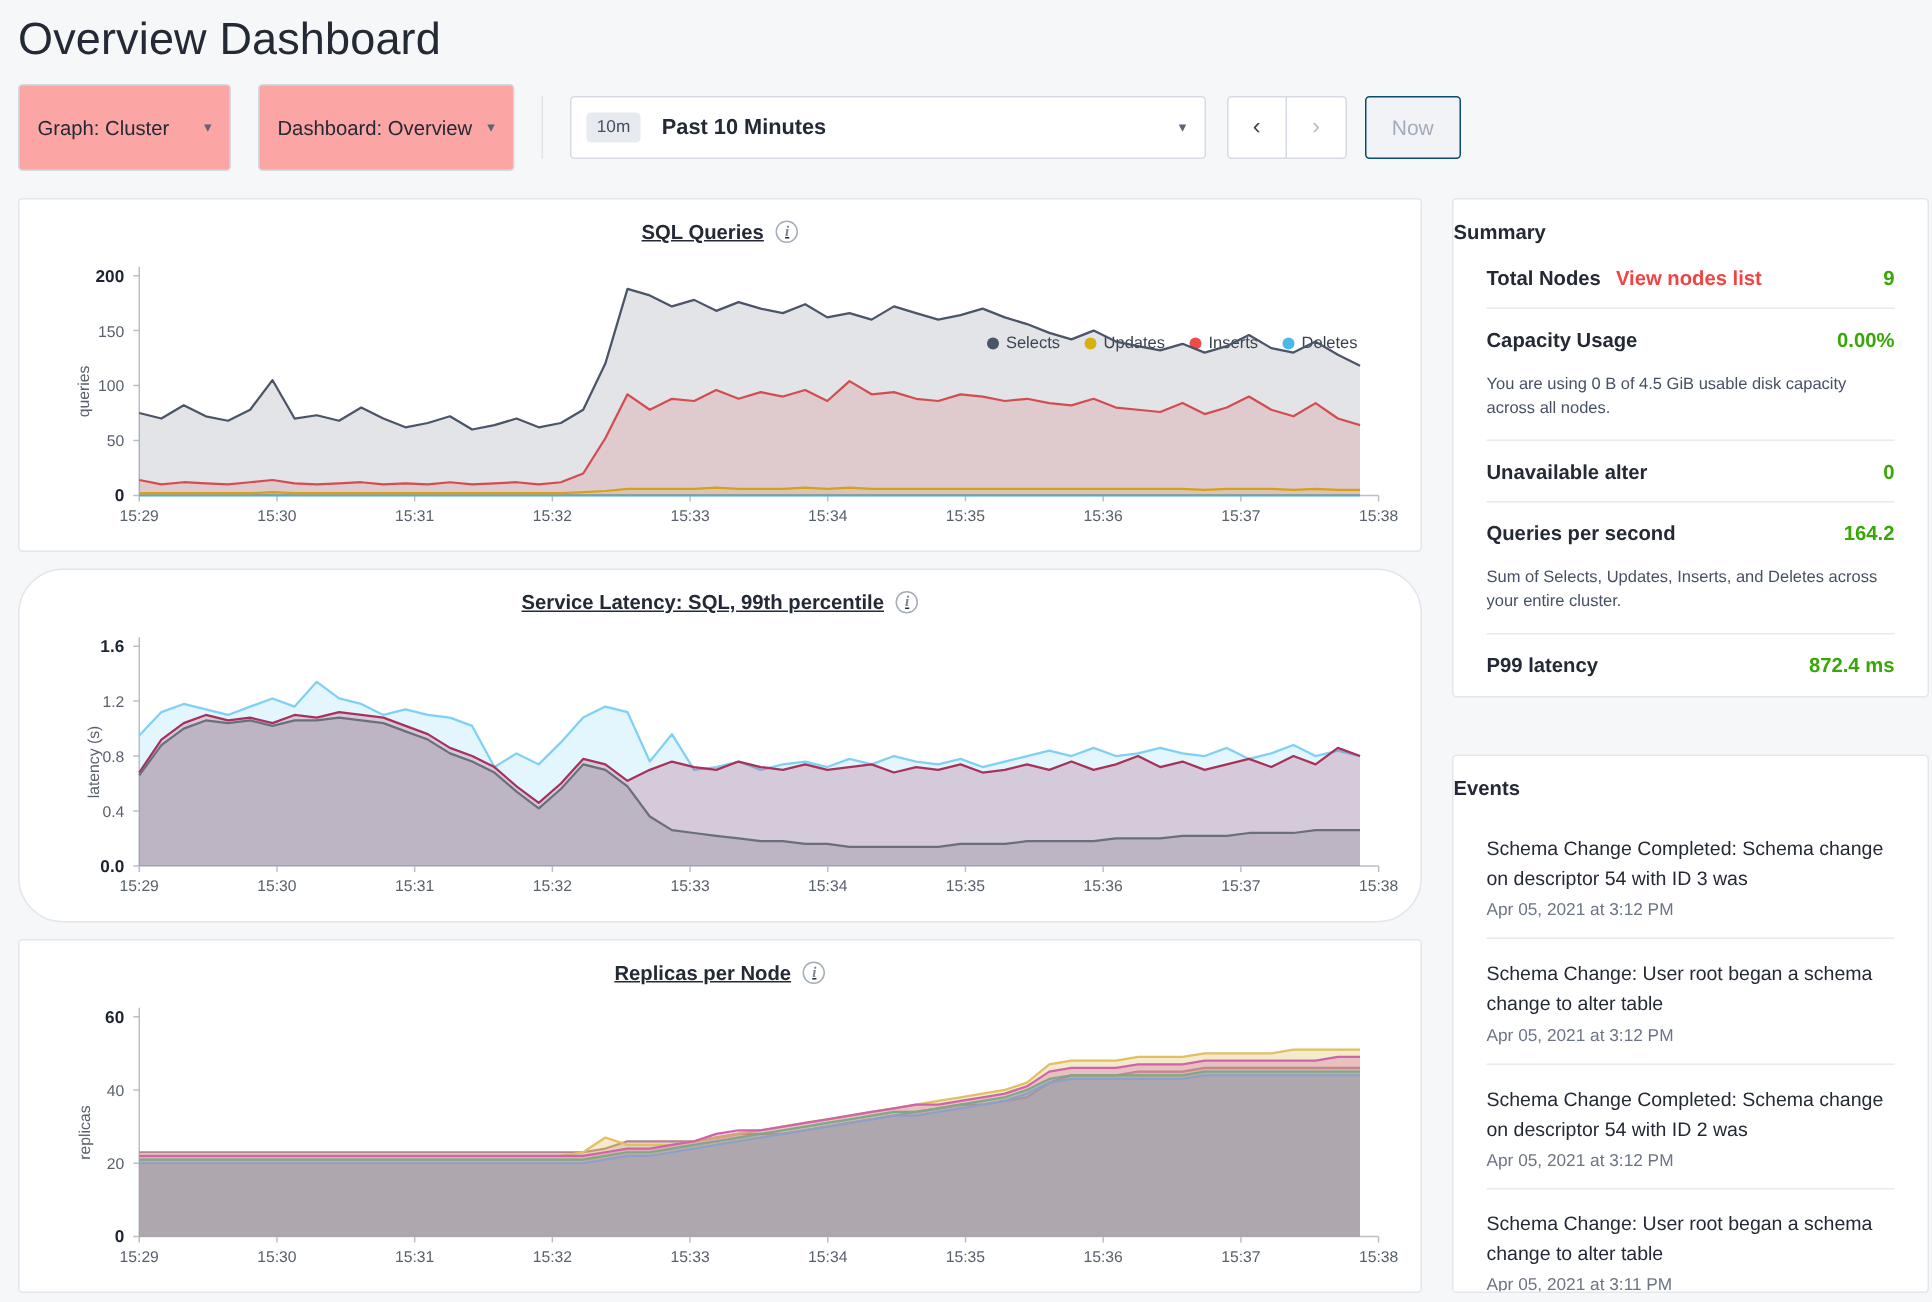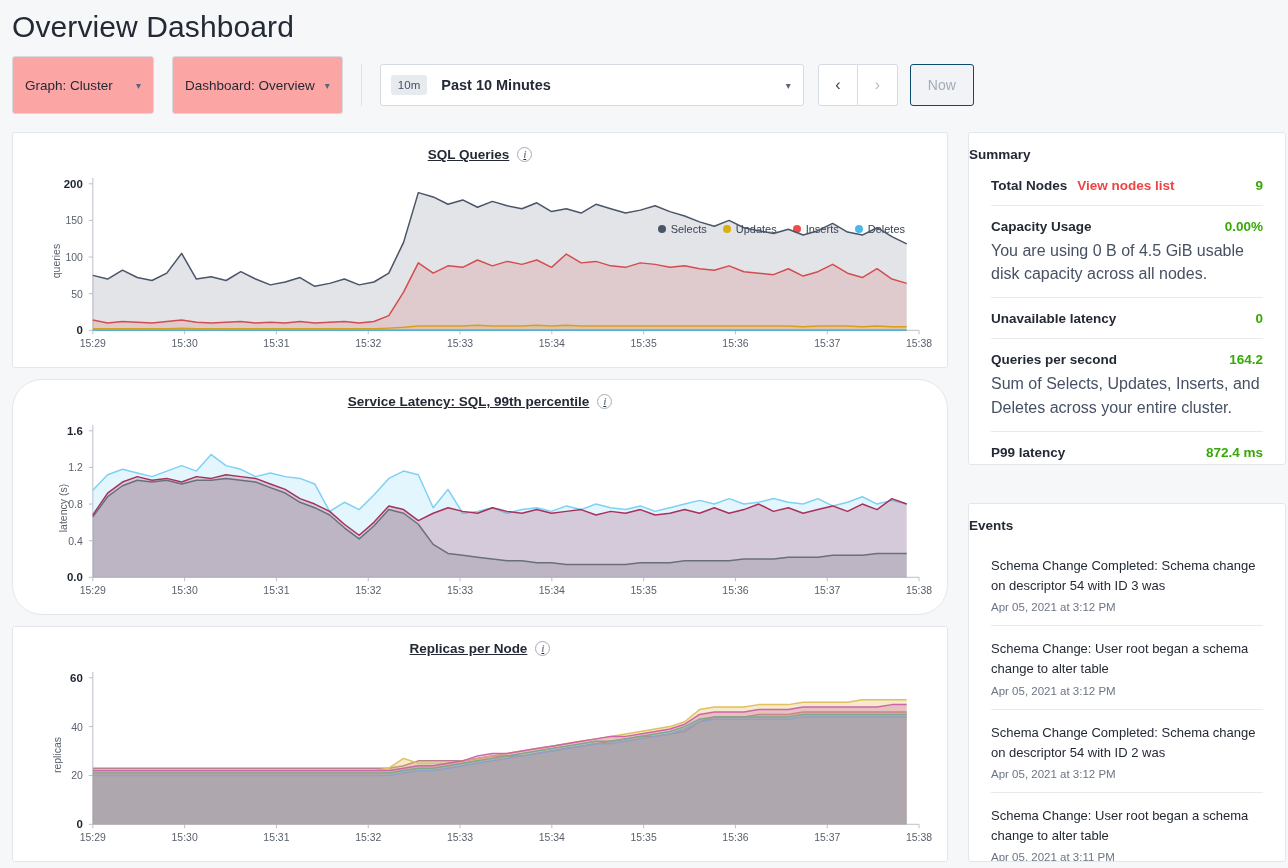--- a/index.html
+++ b/index.html
@@ -125,21 +125,21 @@
   .summary-body { padding: 0 22px; }
   .summary-row { border-top: 1px solid #e7eaef; padding: 13px 0 12px; }
   .summary-row:first-child { border-top: none; padding-top: 10px; }
   .summary-head {
     display: flex; align-items: flex-start; justify-content: space-between;
     font-size: 13.5px; font-weight: 700; color: #242a35;
   }
   .summary-head .left { display: flex; gap: 10px; align-items: baseline; }
   .summary-head a { color: #ef4444; text-decoration: none; font-weight: 700; cursor: pointer; }
   .summary-val { color: #37a806; font-weight: 700; font-size: 13.5px; }
-  .summary-desc { font-size: 16px; color: #475163; line-height: 1.45; margin-top: 5px; }
+  .summary-desc { font-size: 11px; color: #475163; line-height: 1.45; margin-top: 15px; }
 
   .events-body { padding: 4px 22px 0; }
   .event { border-top: 1px solid #e7eaef; padding: 13px 0 12px; }
   .event:first-child { border-top: none; }
   .event .txt { font-size: 13px; color: #242a35; line-height: 1.55; }
   .event .time { font-size: 11.5px; color: #6c7584; margin-top: 5px; }
 
   .axis-text { font-size: 10.5px; fill: #59616d; font-family: "Liberation Sans", sans-serif; }
   .axis-text-b { font-size: 11.5px; fill: #1d2430; font-weight: 700; font-family: "Liberation Sans", sans-serif; }
 </style>
@@ -364,21 +364,21 @@
               <span>Capacity Usage</span>
             </span>
           <span class="summary-val">0.00%</span>
         </div>
         <div class="summary-desc">You are using 0 B of 4.5 GiB usable disk capacity across all nodes.</div>
       </div>
 
       <div class="summary-row">
         <div class="summary-head">
           <span class="left">
-              <span>Unavailable latency</span>
+              <span>Unavailable alter</span>
             </span>
           <span class="summary-val">0</span>
         </div>
       </div>
 
       <div class="summary-row">
         <div class="summary-head">
           <span class="left">
               <span>Queries per second</span>
             </span>

